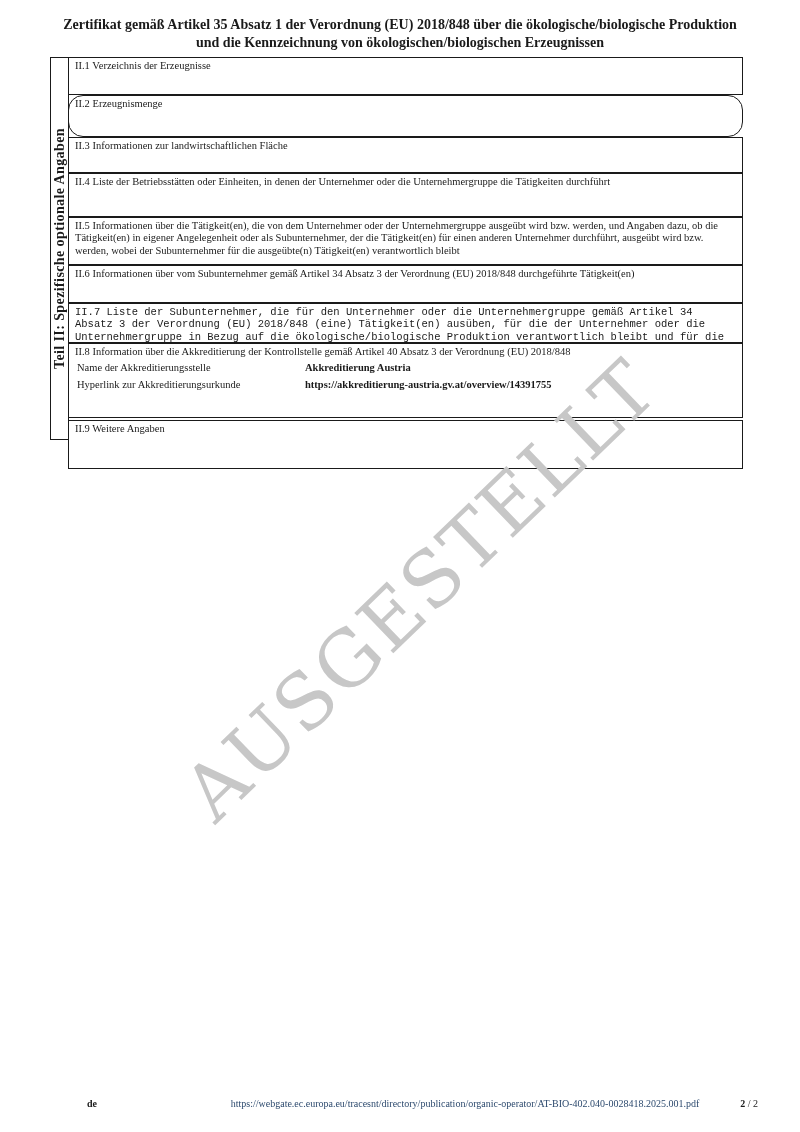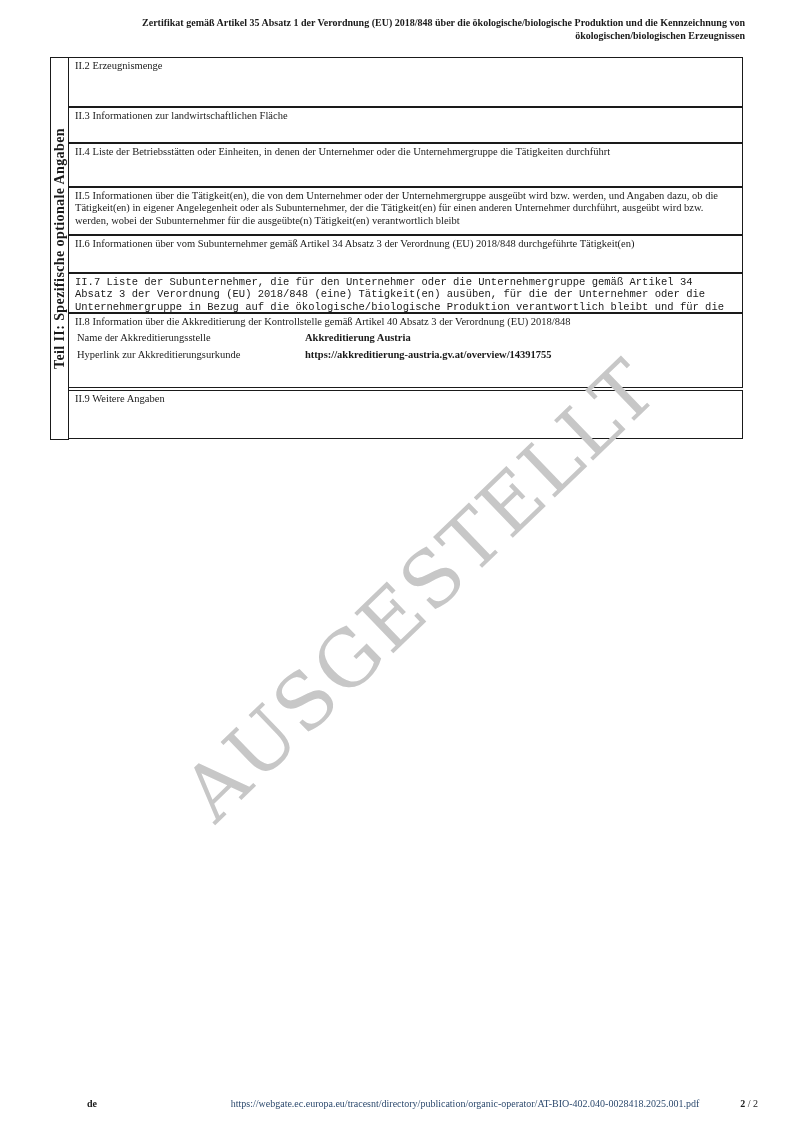--- a/index.html
+++ b/index.html
@@ -6,23 +6,23 @@
   .page{
     position:relative;
     width:800px;height:1132px;
     background:#ffffff;
     font-family:"Liberation Serif", serif;
     color:#1a1a1a;
     overflow:hidden;
   }
   .doc-title{
     position:absolute;top:16px;left:55px;width:690px;
-    text-align:right;
+    text-align:center;
     font-weight:bold;
-    font-size:10px;
+    font-size:14px;
     line-height:1.3;
   }
   
   .part-box{
     position:absolute;left:50px;top:57px;width:19px;height:383px;
     border:1px solid #1a1a1a;
     box-sizing:border-box;
     display:flex;align-items:center;justify-content:center;
   }
   .part-box .vtext{
@@ -38,21 +38,21 @@
     position:absolute;left:68px;top:57px;width:675px;
   }
   .row{
     box-sizing:border-box;
     border:1px solid #1a1a1a;
     padding:2px 6px 0 6px;
     font-size:10.5px;
     line-height:1.17;
     overflow:hidden;
   }
-  .row.h1{height:38px;} .row.h2{height:50px;} .row.h3{height:36px;}
+  .row.h1{height:38px;} .row.h2{height:42px;border-radius:15px;} .row.h3{height:36px;}
   .row.h4{height:44px;} .row.h5{height:48px;} .row.h6{height:38px;}
   .row.h7{height:40px;font-family:Liberation Mono, monospace;} .row.h8{height:75px;}
   .row.h9{height:49px;margin-top:2px;}
   .kv{
     display:grid;
     grid-template-columns:214px 1fr;
     padding-left:2px;
     margin-top:4px;
     gap:14px;
   }
@@ -92,20 +92,23 @@
 
 <div class="page">
 
   <div class="doc-title">Zertifikat gemäß Artikel 35 Absatz 1 der Verordnung (EU) 2018/848 über die ökologische/biologische Produktion und die Kennzeichnung von ökologischen/biologischen Erzeugnissen</div>
 
   <div class="part-box">
     <span class="vtext">Teil II: Spezifische optionale Angaben</span>
   </div>
 
   <div class="rows">
+    <div class="row h1">
+      <span>II.1 Verzeichnis der Erzeugnisse</span>
+    </div>
     <div class="row h2">
       <span>II.2 Erzeugnismenge</span>
     </div>
     <div class="row h3">
       <span>II.3 Informationen zur landwirtschaftlichen Fläche</span>
     </div>
     <div class="row h4">
       <span>II.4 Liste der Betriebsstätten oder Einheiten, in denen der Unternehmer oder die Unternehmergruppe die Tätigkeiten durchführt</span>
     </div>
     <div class="row h5">

